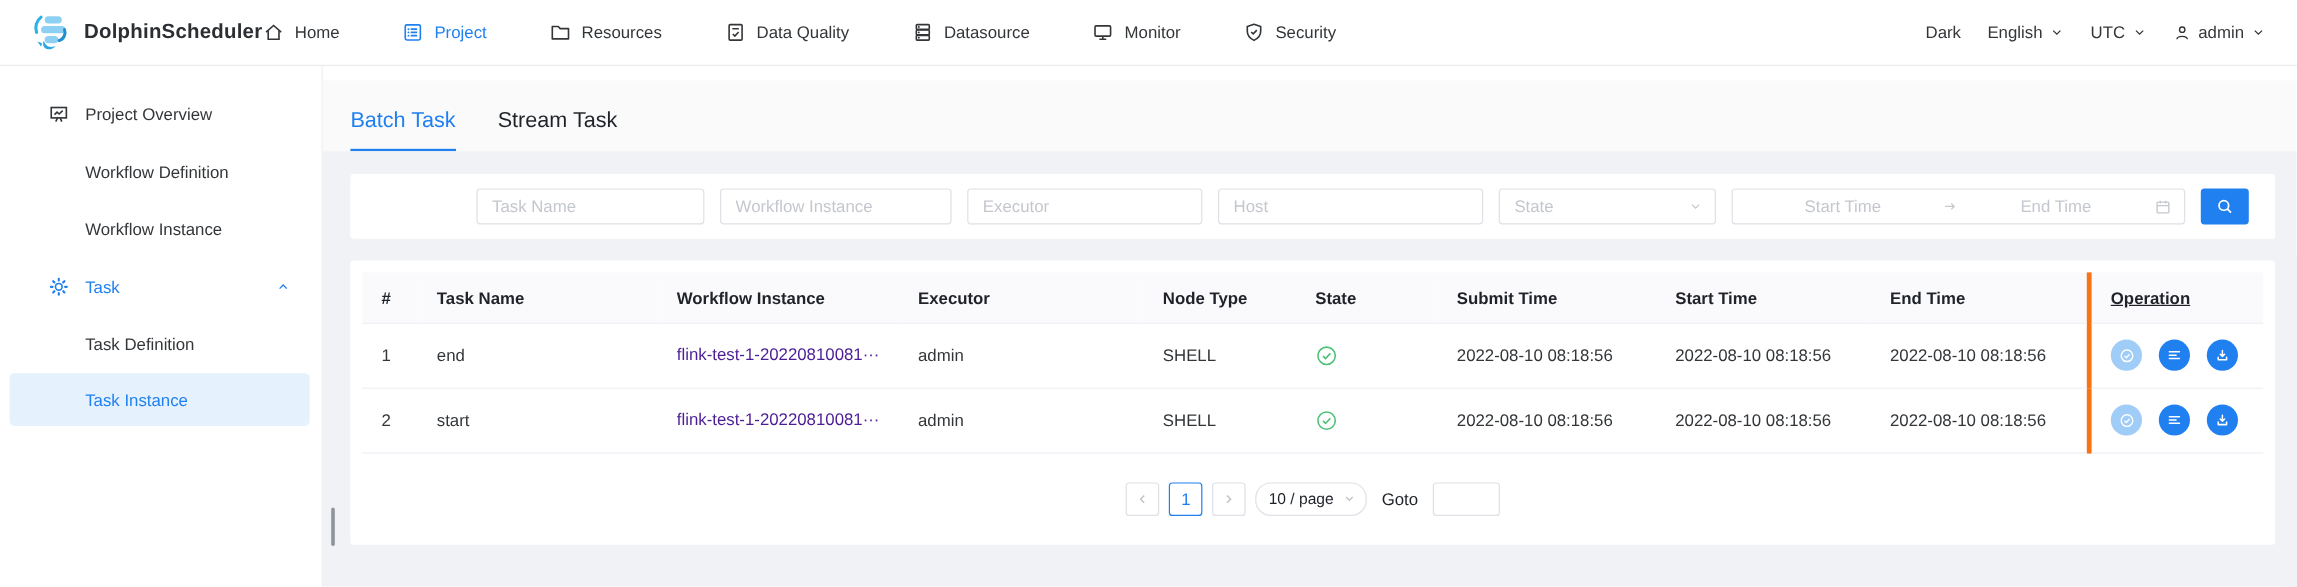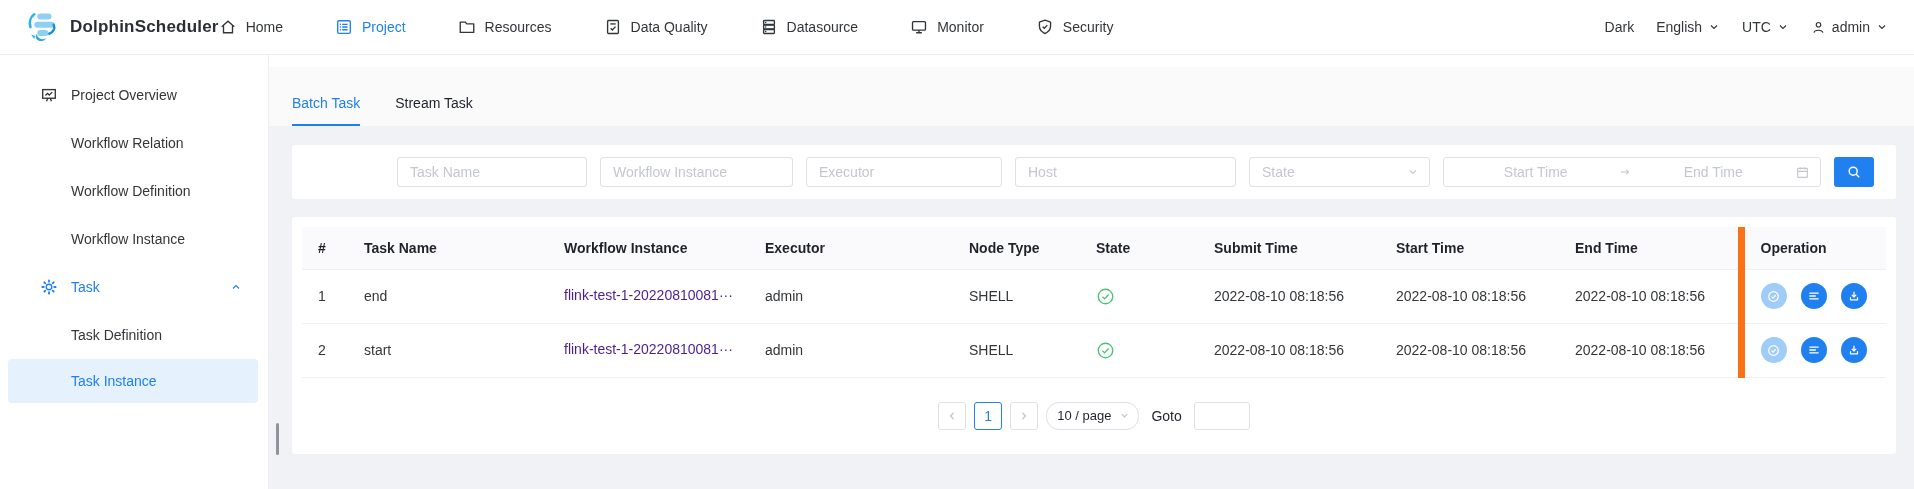--- a/index.html
+++ b/index.html
@@ -28,21 +28,21 @@
   .side-item .spacer-ic { width:18px; }
   .side-item .chev { margin-left:auto; margin-right:26px; display:flex; }
   .side-item.group-active { color:#2080f0; }
   .side-item.group-active svg { stroke:#2080f0; }
   .side-item.child { padding-left:40px; }
   .side-item.selected { background:#e5f1fc; color:#2080f0; border-radius:4px; margin:0 10px 0 8px; padding-left:32px; height:44px; }
   .scroll-thumb { position:absolute; left:276px; top:368px; width:3px; height:32px; background:#8f939b; border-radius:2px; }
 
   .content { flex:1; background:#fff; display:flex; flex-direction:column; min-width:0; }
   .tab-band { margin-top:12px; height:59px; background:#fafafa; display:flex; align-items:flex-end; padding-left:23px; }
-  .tab { font-size:14px; padding-bottom:13px; margin-right:35px; cursor:pointer; color:#1f2329; border-bottom:2px solid transparent; }
+  .tab { font-size:18px; padding-bottom:13px; margin-right:35px; cursor:pointer; color:#1f2329; border-bottom:2px solid transparent; }
   .tab.active { color:#2080f0; border-bottom-color:#2080f0; }
 
   .cards-wrap { flex:1; background:#f1f2f5; padding:19px 18px 18px 23px; }
 
   .filter-card { background:#fff; border-radius:3px; height:54px; display:flex; align-items:center;
     justify-content:flex-end; gap:13px; padding:0 22px; margin-bottom:18px; }
   .f-input { height:30px; border:1px solid #e0e0e6; border-radius:3px; background:#fff; font-size:14px;
     padding:0 12px; color:#333; outline:none; font-family:inherit; }
   .f-input::placeholder { color:#c4c7cd; }
   .w190 { width:190px; } .w193 { width:193px; } .w196 { width:196px; } .w195 { width:221px; }
@@ -53,21 +53,21 @@
     align-items:center; color:#c4c7cd; font-size:14px; padding:0 10px; cursor:pointer; background:#fff; }
   .f-range .half { flex:1; text-align:center; }
   .search-btn { width:40px; height:30px; background:#2080f0; border:none; border-radius:3px; display:flex;
     align-items:center; justify-content:center; cursor:pointer; }
 
   .table-card { background:#fff; border-radius:3px; height:237px; padding:10px 10px 0; display:flex; flex-direction:column; }
   table { width:100%; border-collapse:collapse; table-layout:fixed; }
   th { height:42px; background:#fafafc; font-weight:600; font-size:14px; color:#1f2329; text-align:left;
     padding:0 0 0 16px; border-bottom:1px solid #efeff5; }
   td { height:54px; font-size:14px; color:#333639; padding:0 0 0 16px; border-bottom:1px solid #efeff5; background:#fff; }
-  .op-col { border-left:7px solid #f97316; }
+  .op-col { border-left:4px solid #f97316;text-decoration:underline; }
   a.wf-link { color:#4c1d95; text-decoration:none; white-space:nowrap; overflow:hidden; display:inline-block; max-width:100%;text-align:right; }
   .state-ic { display:inline-flex; vertical-align:middle; }
   .op-cell { display:flex; gap:14px; align-items:center; }
   .op-btn { width:26px; height:26px; border-radius:50%; border:none; display:flex; align-items:center;
     justify-content:center; cursor:pointer; }
   .op-btn.light { background:#a0ccf8; }
   .op-btn.blue { background:#2080f0; }
 
   .pagination { height:77px; display:flex; align-items:center; justify-content:center; gap:8px; }
   .pg-btn { width:28px; height:28px; border:1px solid #e0e0e6; border-radius:3px; background:#fff;
@@ -207,24 +207,20 @@
   <div class="sidebar">
     <div class="side-item">
       <span class="ic">
         <svg width="18" height="18" viewBox="0 0 20 20" fill="none" stroke="#333639" stroke-width="1.5">
           <rect x="3" y="4" width="14" height="9.6"></rect>
           <path d="M6 10.6 L8.4 8.2 L10.3 10 L13.6 6.8"></path>
           <path d="M7.2 17 L8.8 13.6 M12.8 17 L11.2 13.6"></path>
         </svg>
         </span>
       <span>Project Overview</span>
-    </div>
-    <div class="side-item child">
-      <span class="spacer-ic"></span>
-      <span>Workflow Relation</span>
     </div>
     <div class="side-item child">
       <span class="spacer-ic"></span>
       <span>Workflow Definition</span>
     </div>
     <div class="side-item child">
       <span class="spacer-ic"></span>
       <span>Workflow Instance</span>
     </div>
     <div class="side-item group-active">

